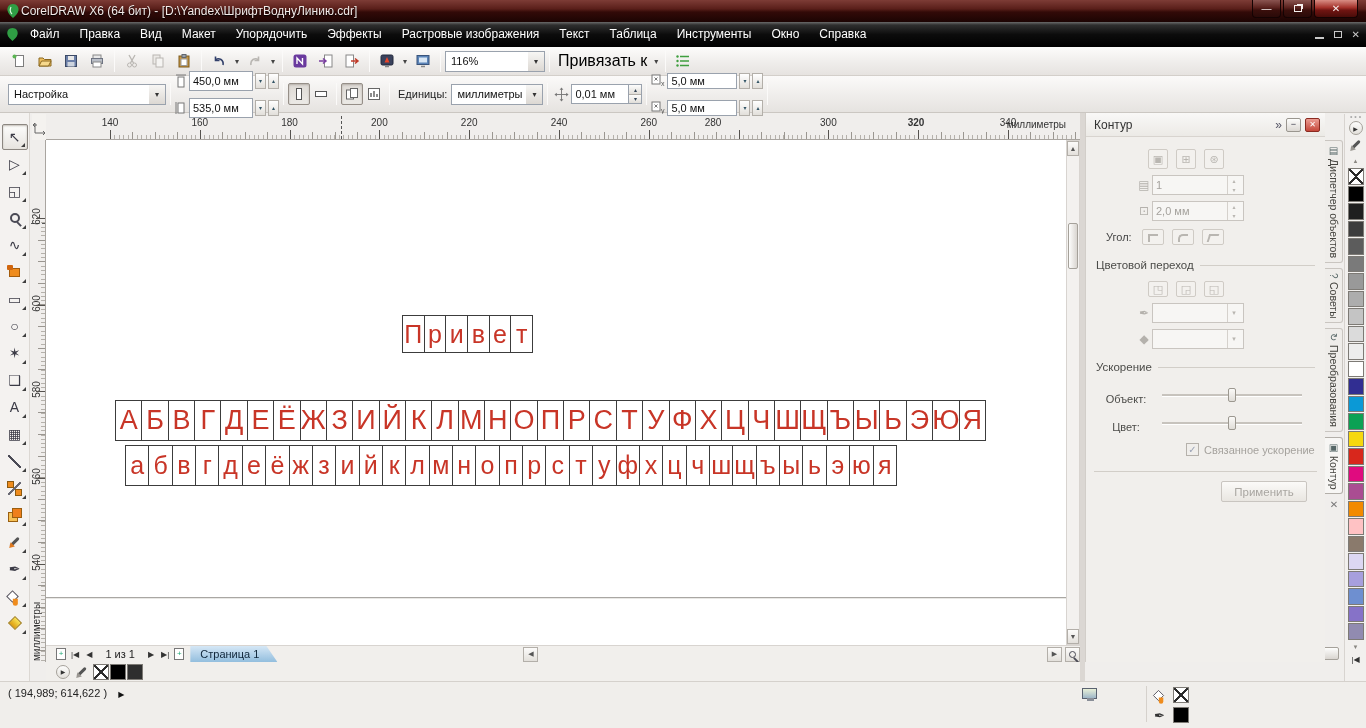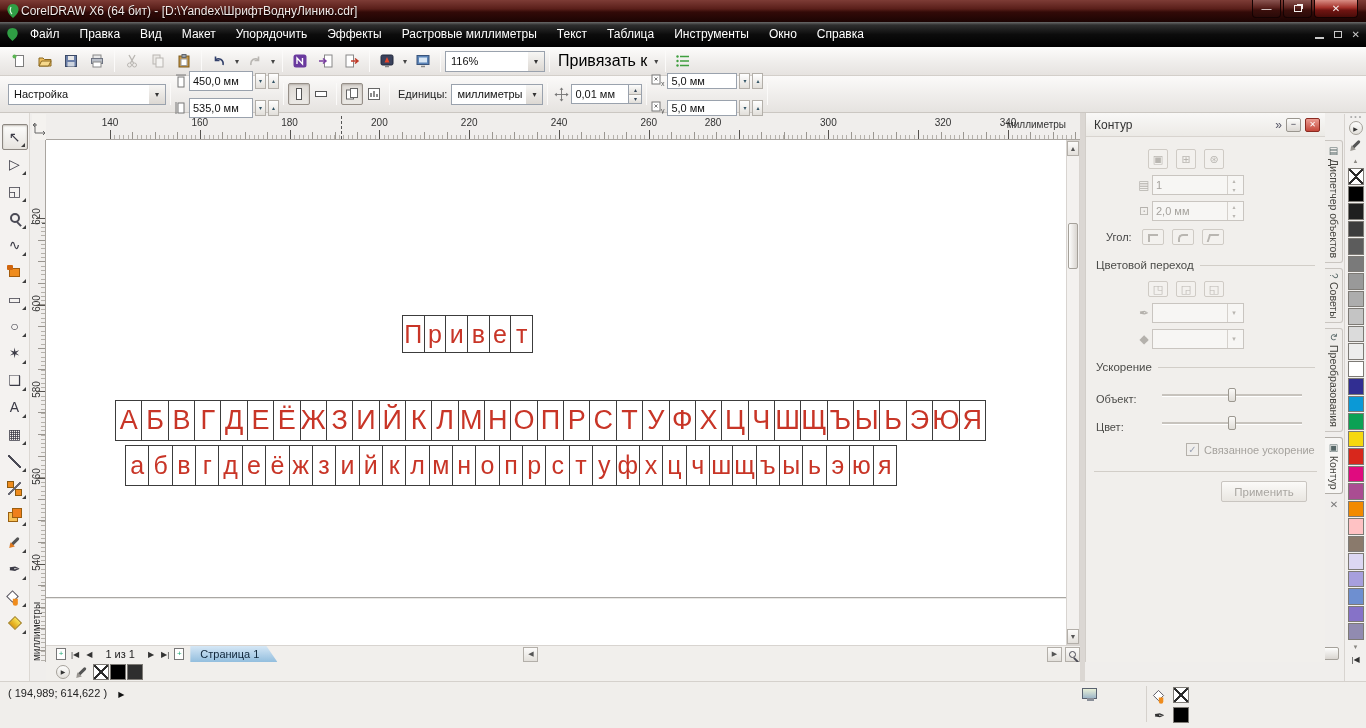--- a/index.html
+++ b/index.html
@@ -154,21 +154,21 @@
   .dico{color:#b4b1ac;font-size:12px;width:16px;text-align:center;}
   .dfield{width:92px;height:20px;border:1px solid #c9c5c0;background:#f7f6f4;color:#a5a29d;font-size:11px;padding:0 3px;display:flex;align-items:center;}
   .dfield .dspin{margin-left:auto;width:13px;height:18px;display:flex;flex-direction:column;border-left:1px solid #d5d1cc;}
   .dfield .dspin span{flex:1;font-size:6px;color:#b9b6b1;display:flex;align-items:center;justify-content:center;}
   .corner-b{width:22px;height:16px;border:1px solid #cfcbc5;border-radius:2px;background:#f3f1ee;position:relative;margin-right:8px;}
   .corner-b i{position:absolute;left:5px;top:4px;width:10px;height:8px;border-left:2px solid #b9b6b1;border-top:2px solid #b9b6b1;}
   .corner-b.round i{border-top-left-radius:5px;}
   .corner-b.bevel i{transform:skewX(-18deg);}
   .sect{position:absolute;left:10px;right:10px;display:flex;align-items:center;gap:6px;color:#4b4b48;font-size:11.5px;}
   .sect::after{content:'';flex:1;height:1px;background:#d2cec8;}
-  .slbl{width:60px;text-align:left;margin-right:6px;color:#4b4b48;margin-top:8px;}
+  .slbl{width:60px;text-align:center;margin-right:6px;color:#4b4b48;margin-top:8px;}
   .sl{position:relative;width:140px;height:14px;}
   .sl::before{content:'';position:absolute;left:0;right:0;top:6px;height:2px;background:#c7c3bd;border-bottom:1px solid #fff;}
   .sl .th{position:absolute;left:calc(50% - 4px);top:0;width:8px;height:14px;background:linear-gradient(#fbfaf8,#e0ddd8);border:1px solid #9c9890;border-radius:2px;}
   .chk{width:13px;height:13px;border:1px solid #b5b1ab;background:#f0eeeb;color:#9aa2b5;font-size:10px;line-height:11px;text-align:center;margin-right:5px;}
   .dis-lbl{color:#a5a29d;}
   .apply{position:absolute;right:18px;width:86px;height:21px;border:1px solid #c9c5c0;border-radius:2px;
     background:linear-gradient(#fbfaf8,#e9e6e1);color:#a9a6a1;font-size:11.5px;display:flex;align-items:center;justify-content:center;}
   .dhr{position:absolute;left:8px;right:8px;height:1px;background:#d2cec8;}
 
   
@@ -220,21 +220,21 @@
     <svg class="appicon" style="width:15px;height:15px" viewBox="0 0 16 16">
       <path d="M8 1 C12 1 14 4 13.5 7.5 C13 11 10 13 8 15 C6 13 3 11 2.5 7.5 C2 4 4 1 8 1 Z" fill="#2f9e44"></path>
     </svg>
     <div id="menu-items" style="display:flex">
         <span class="menu-item">Файл</span>
         <span class="menu-item">Правка</span>
         <span class="menu-item">Вид</span>
         <span class="menu-item">Макет</span>
         <span class="menu-item">Упорядочить</span>
         <span class="menu-item">Эффекты</span>
-        <span class="menu-item">Растровые миллиметры</span>
+        <span class="menu-item">Растровые изображения</span>
         <span class="menu-item">Текст</span>
         <span class="menu-item">Таблица</span>
         <span class="menu-item">Инструменты</span>
         <span class="menu-item">Окно</span>
         <span class="menu-item">Справка</span>
       </div>
   </div>
   <div class="mdictrls">
     <span class="mdibar"></span>
     <span class="mdibox"></span>
@@ -529,21 +529,21 @@
       <span class="rnum" style="left: 411.2px;">220</span>
       <div class="rtick" style="left: 423.2px;"></div>
       <span class="rnum" style="left: 501px;">240</span>
       <div class="rtick" style="left: 513px;"></div>
       <span class="rnum" style="left: 590.8px;">260</span>
       <div class="rtick" style="left: 602.8px;"></div>
       <span class="rnum" style="left: 655px;">280</span>
       <div class="rtick" style="left: 692.6px;"></div>
       <span class="rnum" style="left: 770.4px;">300</span>
       <div class="rtick" style="left: 782.4px;"></div>
-      <span class="rnum" style="left: 885px;">320</span>
+      <span class="rnum" style="left: 858px; font-weight: bold;">320</span>
       <div class="rtick" style="left: 872.2px;"></div>
       <span class="rnum" style="left: 950px;">340</span>
       <div class="rtick" style="left: 962px;"></div>
     </div>
   <div class="vruler" id="vruler">
     <span class="vunit">миллиметры</span>
     <div class="vmark"></div>
   <span class="vnum" style="top: 71px;">620</span>
       <div class="vtick" style="top: 78px;"></div>
       <span class="vnum" style="top: 157.5px;">600</span>

